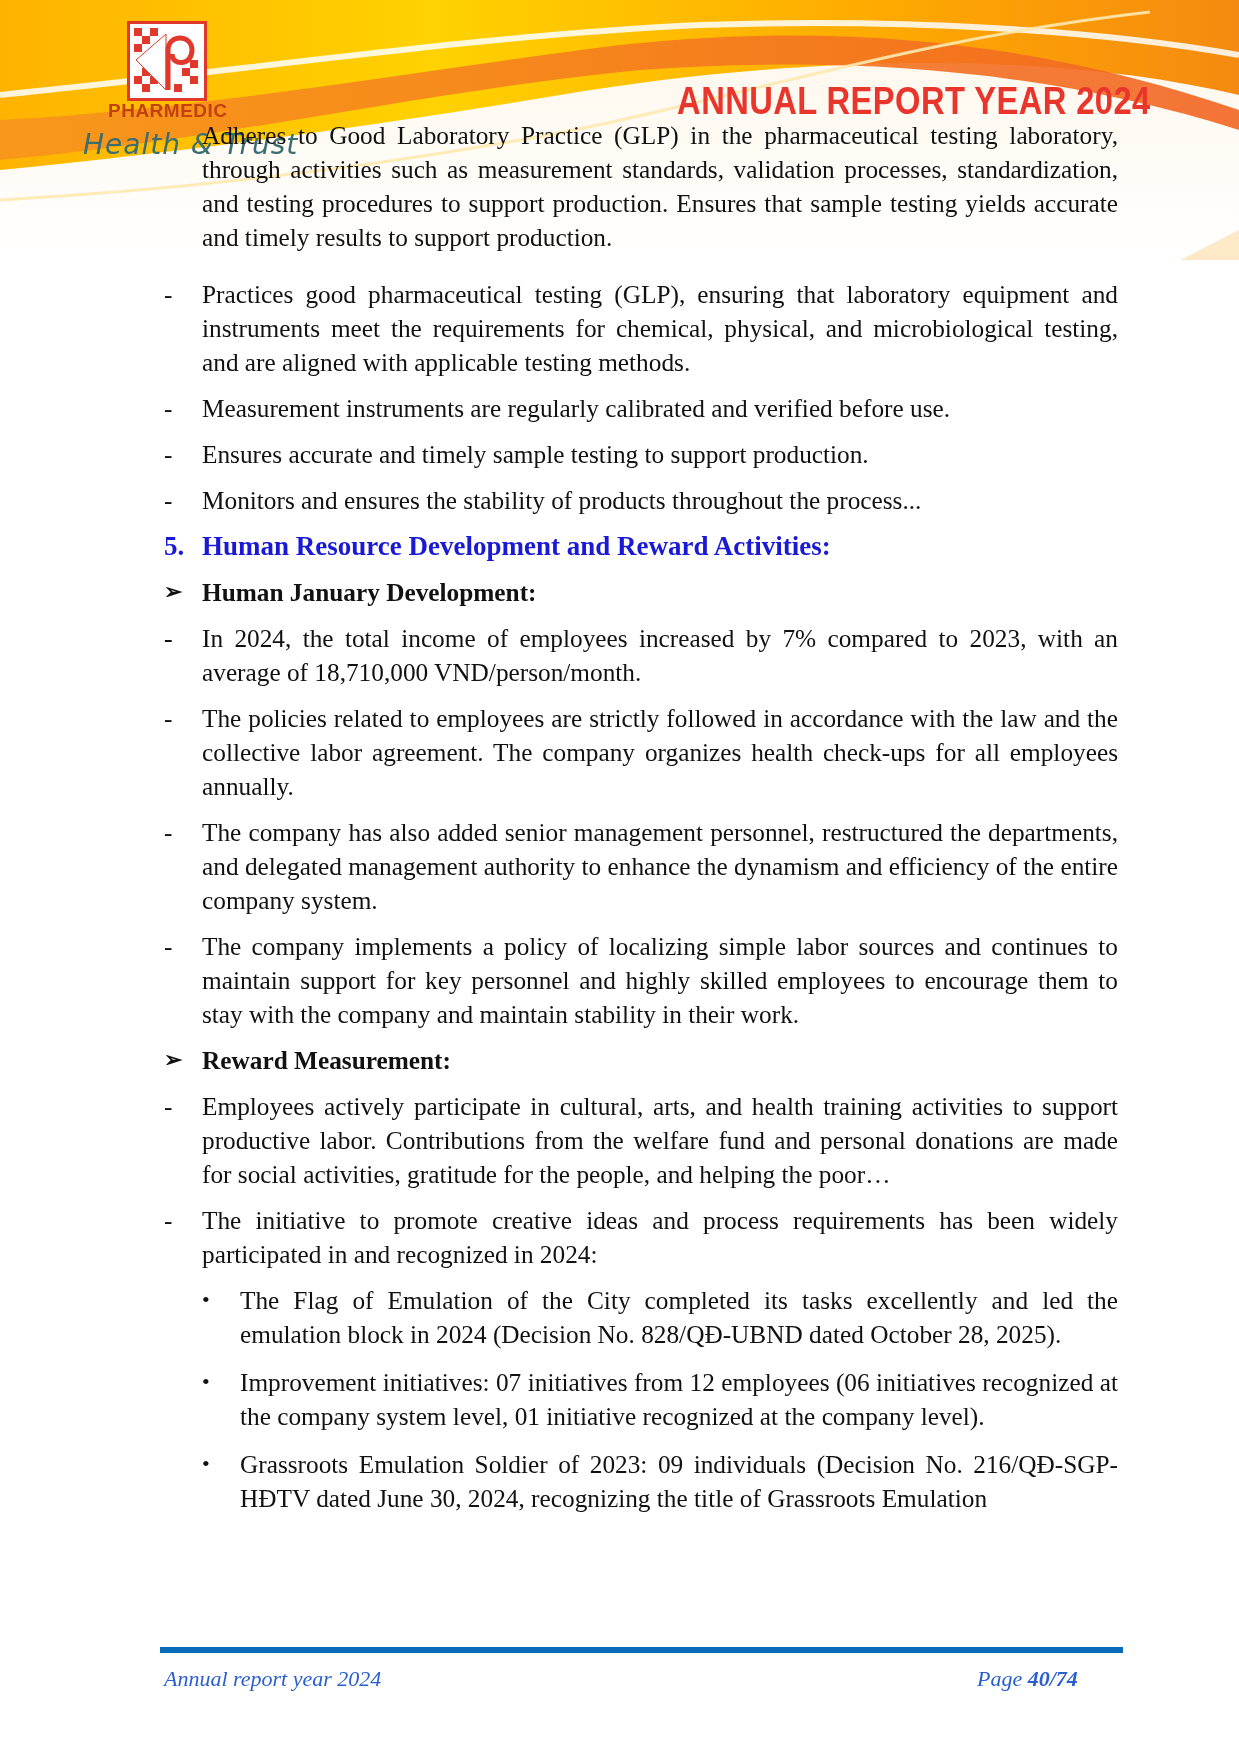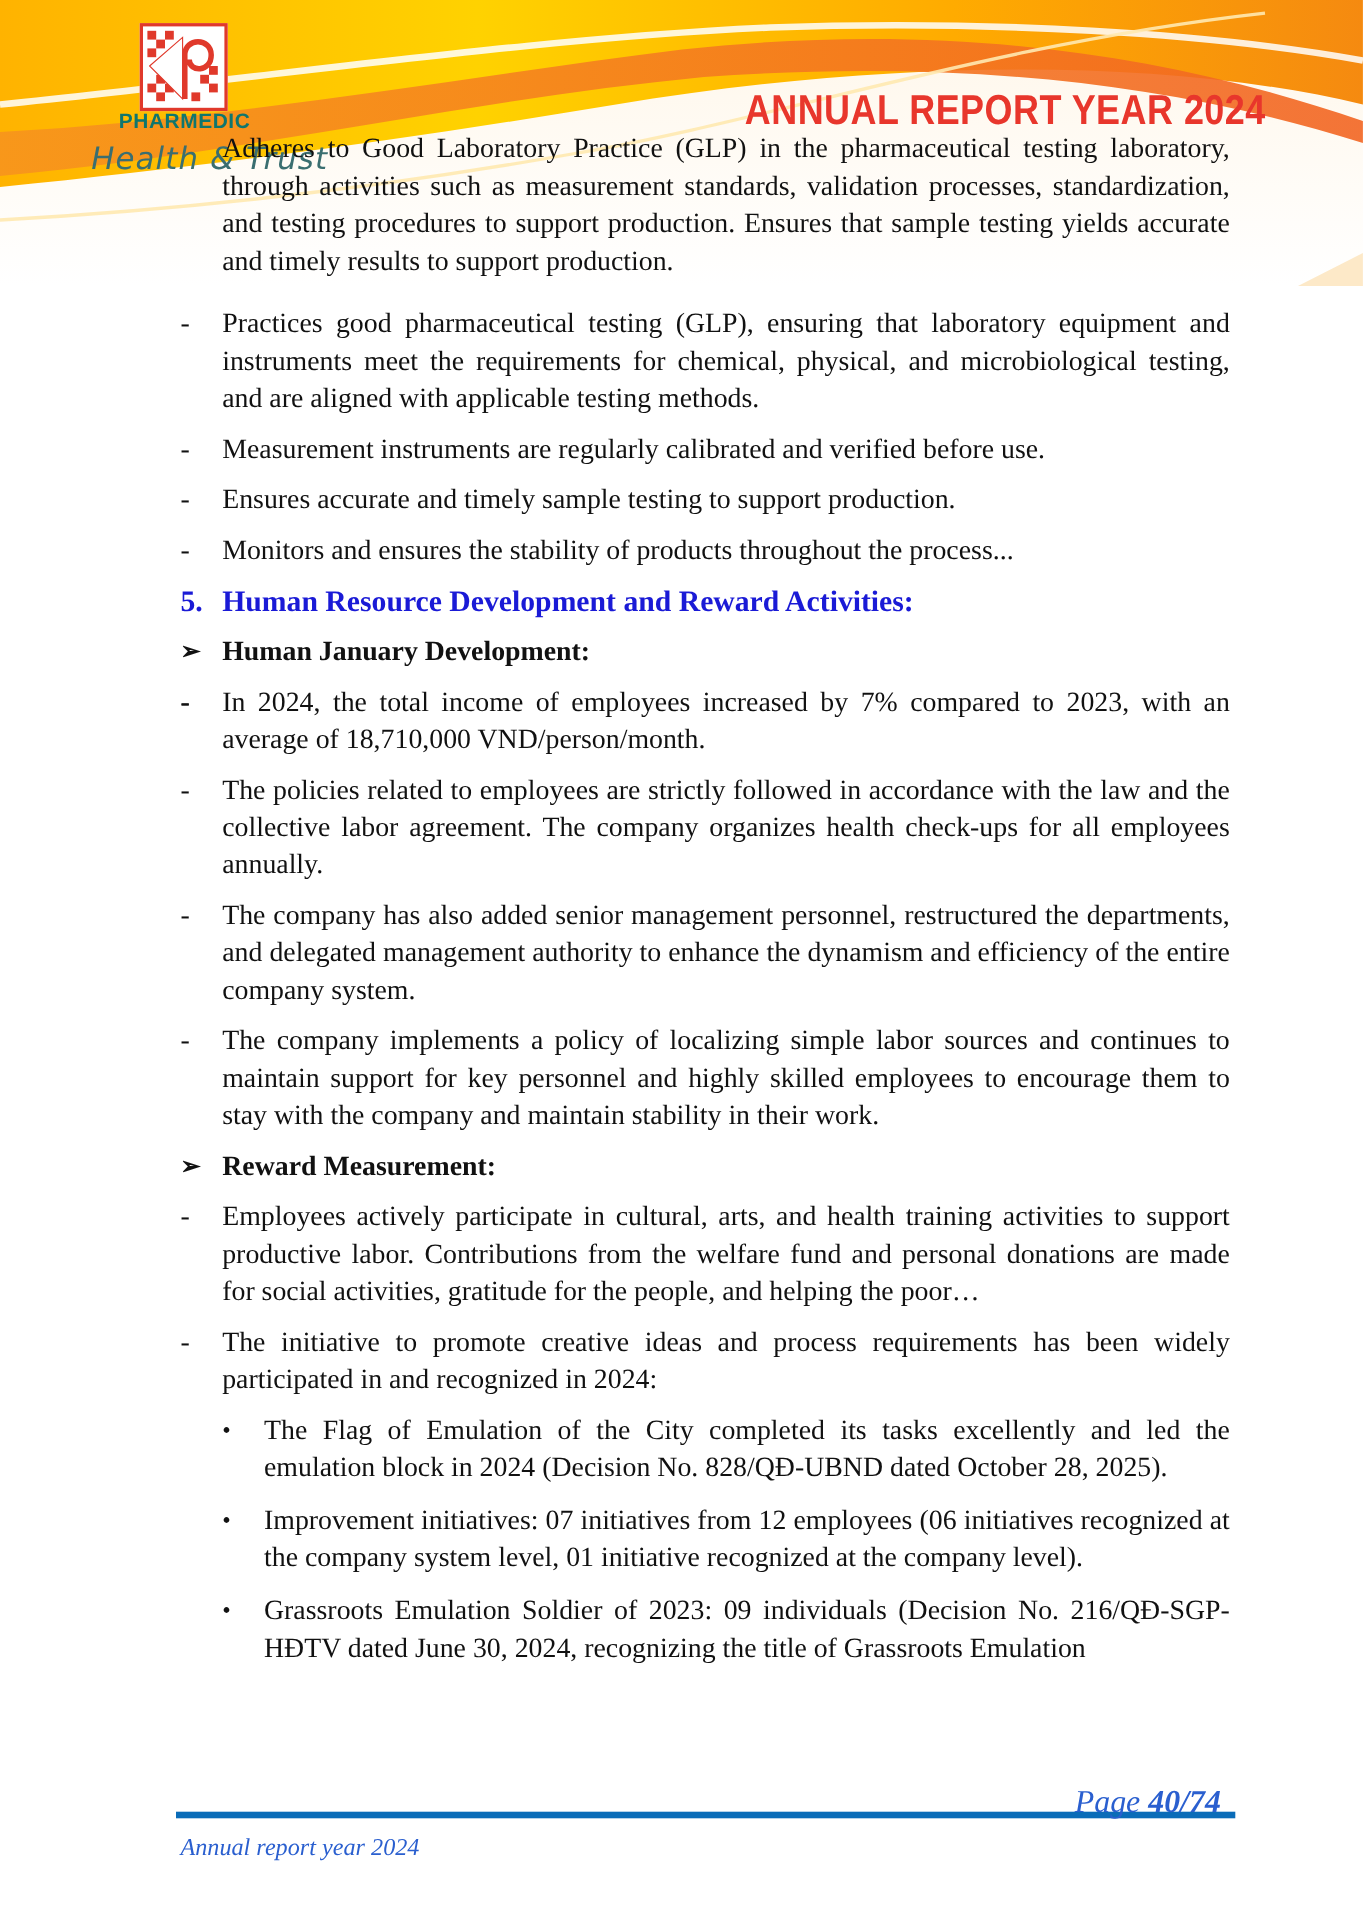--- a/index.html
+++ b/index.html
@@ -14,21 +14,21 @@
       overflow: hidden; z-index: 0;
     }
     .header-bg svg { display: block; }
     .logo {
       position: absolute; left: 127px; top: 21px; width: 80px; height: 80px; z-index: 2;
       background: #fff; border: 3px solid #e0392b; box-sizing: border-box;
     }
     .brand {
       position: absolute; left: 108px; top: 100px; z-index: 2;
       font-family: "Liberation Sans", sans-serif; font-weight: bold;
-      font-size: 19px; color: #0f766e; letter-spacing: 0.5px;
+      font-size: 19px; color: #c2410c; letter-spacing: 0.5px;
     }
     .tagline {
       position: absolute; left: 83px; top: 128px; z-index: 1;
       font-family: "DejaVu Sans", sans-serif; font-size: 28px; color: #3a6e70;
       font-style: italic; letter-spacing: 1px;
     }
     .report-title {
       position: absolute; right: 88px; top: 80px; z-index: 2;
       font-family: "Liberation Sans", sans-serif; font-weight: bold;
       font-size: 38px; color: #e8362c; letter-spacing: 0.5px;
@@ -52,22 +52,22 @@
     .h2 .mark { position: absolute; left: 0; top: 0; font-size: 22px; }
     .footer-rule {
       position: absolute; left: 160px; top: 1647px; width: 963px; height: 6px;
       background: #0a6cb8;
     }
     .footer-left {
       position: absolute; left: 164px; top: 1666px;
       font-style: italic; font-size: 22px; color: #2a5fcf;
     }
     .footer-right {
-      position: absolute; left: 977px; top: 1622px;
-      font-style: italic; font-size: 29px; color: #2a5fcf;
+      position: absolute; left: 977px; top: 1666px;
+      font-style: italic; font-size: 22px; color: #2a5fcf;
     }
     .footer-right b { font-weight: bold; }
   </style>
 </head>
 <body>
 
 <div class="header-bg">
   <svg width="1239" height="260" viewBox="0 0 1239 260">
     <defs>
       <linearGradient id="g1" x1="0" y1="0" x2="1" y2="0">

